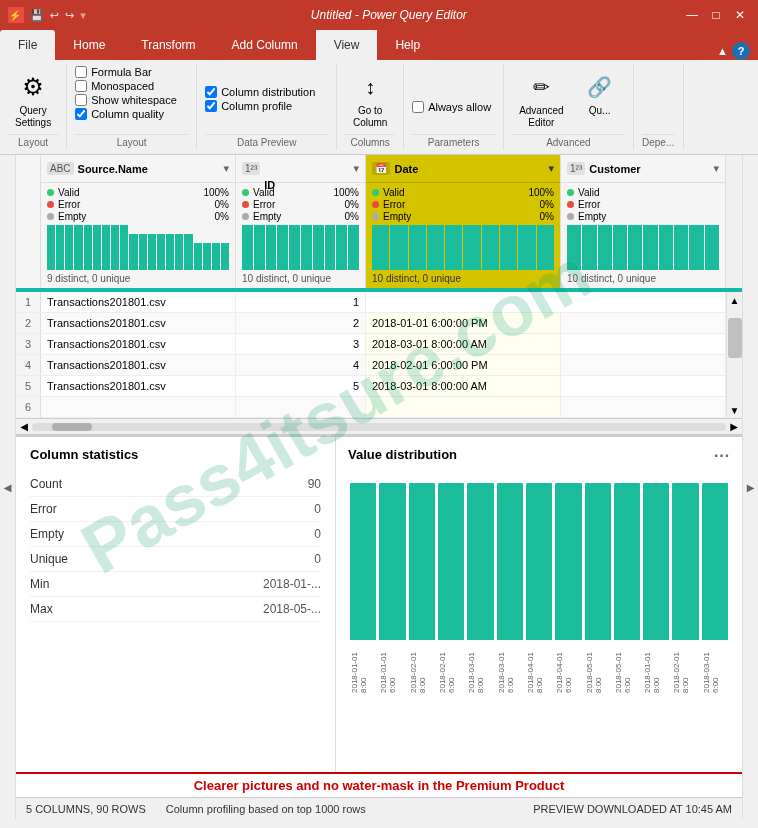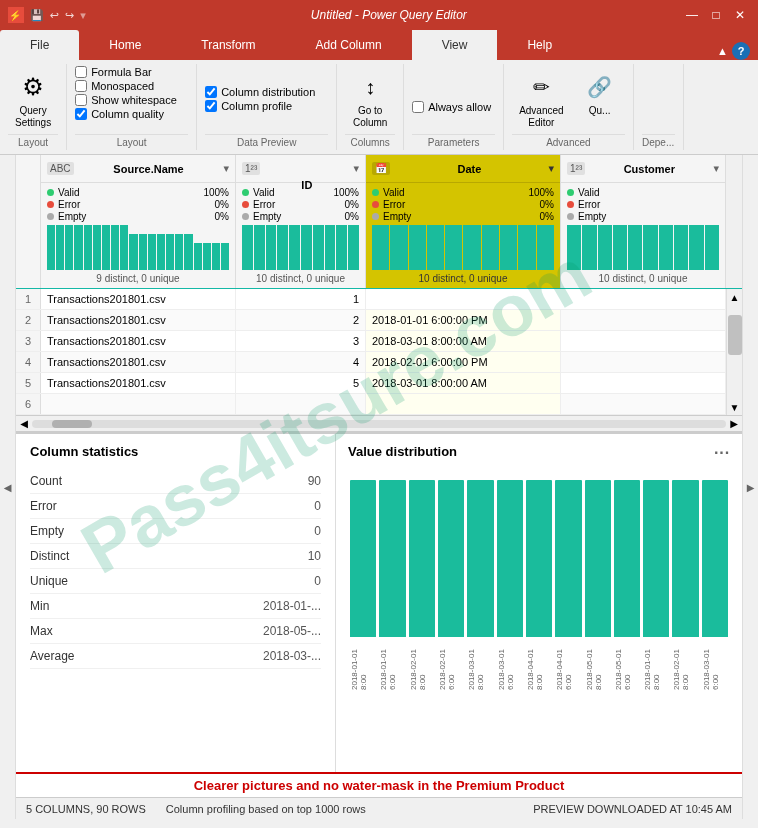--- a/index.html
+++ b/index.html
@@ -14,21 +14,21 @@
       padding: 0 8px;
       color: white;
     }
     .title-bar-icon { width: 16px; height: 16px; background: #e74c3c; margin-right: 6px; display: flex; align-items: center; justify-content: center; font-size: 10px; font-weight: bold; color: #fff; }
     .title-bar-title { flex: 1; font-size: 12px; text-align: center; font-style: italic; }
     .title-bar-controls { display: flex; gap: 4px; }
     .title-bar-btn { width: 20px; height: 20px; display: flex; align-items: center; justify-content: center; cursor: pointer; font-size: 12px; color: white; }
 
     
     .ribbon-tabs { background: #c0392b; display: flex; align-items: flex-end; padding-left: 0; height: 30px; }
-    .ribbon-tab { padding: 6px 30px; font-size: 12px; cursor: pointer; color: white; height: 30px; display: flex; align-items: center; }
+    .ribbon-tab { padding: 6px 18px; font-size: 12px; cursor: pointer; color: white; height: 30px; display: flex; align-items: center; }
     .ribbon-tab.active { background: #f0f0f0; color: #333; border-top-left-radius: 3px; border-top-right-radius: 3px; }
 
     
     .ribbon { background: #f0f0f0; border-bottom: 1px solid #ccc; display: flex; align-items: stretch; padding: 4px 0; min-height: 82px; }
     .ribbon-group { display: flex; flex-direction: column; align-items: stretch; border-right: 1px solid #ddd; padding: 2px 8px; min-width: fit-content; }
     .ribbon-group-label { font-size: 10px; color: #666; text-align: center; margin-top: auto; padding-top: 2px; border-top: 1px solid #ddd; }
     .ribbon-group-content { display: flex; align-items: flex-start; gap: 6px; flex: 1; }
     .ribbon-btn-large { display: flex; flex-direction: column; align-items: center; padding: 4px 6px; cursor: pointer; border: 1px solid transparent; border-radius: 3px; min-width: 50px; }
     .ribbon-btn-large .icon { width: 32px; height: 32px; display: flex; align-items: center; justify-content: center; font-size: 20px; margin-bottom: 2px; }
     .ribbon-btn-large .label { font-size: 10px; text-align: center; line-height: 1.2; white-space: nowrap; }
@@ -208,21 +208,21 @@
 </div>
 
 <div style="display:flex;height:calc(828px - 30px - 30px - 82px - 22px);">
 
   <div class="nav-arrow">◀</div>
 
   <div style="flex:1;overflow:hidden;display:flex;flex-direction:column;">
 
     <div style="flex:0 0 auto;background:#fff;border-bottom:1px solid #ccc;">
 
-      <div style="display:flex;border-bottom:1px solid #14b8a6;text-align:center;">
+      <div style="display:flex;border-bottom:4px solid #14b8a6;">
         <div style="width:25px;min-width:25px;background:#f5f5f5;border-right:1px solid #ddd;"></div>
 
         <div style="width:195px;min-width:195px;border-right:1px solid #ddd;background:#f5f5f5;">
           <div style="display:flex;align-items:center;padding:4px 6px;gap:4px;border-bottom:1px solid #ddd;height:28px;">
             <span style="font-size:10px;color:#555;background:#e0e0e0;padding:1px 3px;border-radius:2px;">ABC</span>
             <span style="font-size:11px;font-weight:600;flex:1;">Source.Name</span>
             <span style="font-size:11px;color:#666;">▾</span>
           </div>
           <div style="padding:4px 6px;">
             <div style="display:flex;align-items:center;gap:4px;font-size:10px;margin-bottom:1px;">
@@ -459,38 +459,30 @@
         </div>
         <div class="stat-row">
           <span class="stat-label">Error</span>
           <span class="stat-value">0</span>
         </div>
         <div class="stat-row">
           <span class="stat-label">Empty</span>
           <span class="stat-value">0</span>
         </div>
         <div class="stat-row">
-          <span class="stat-label">Distinct</span>
-          <span class="stat-value">10</span>
-        </div>
-        <div class="stat-row">
           <span class="stat-label">Unique</span>
           <span class="stat-value">0</span>
         </div>
         <div class="stat-row">
           <span class="stat-label">Min</span>
           <span class="stat-value">2018-01-...</span>
         </div>
         <div class="stat-row">
           <span class="stat-label">Max</span>
           <span class="stat-value">2018-05-...</span>
-        </div>
-        <div class="stat-row">
-          <span class="stat-label">Average</span>
-          <span class="stat-value">2018-03-...</span>
         </div>
       </div>
 
       <div class="dist-panel">
         <div class="dist-title">
           <span>Value distribution</span>
           <span class="dist-more">···</span>
         </div>
         <div style="height:220px;display:flex;flex-direction:column;">
           <div style="flex:1;display:flex;align-items:flex-end;gap:3px;padding:0 2px;">

